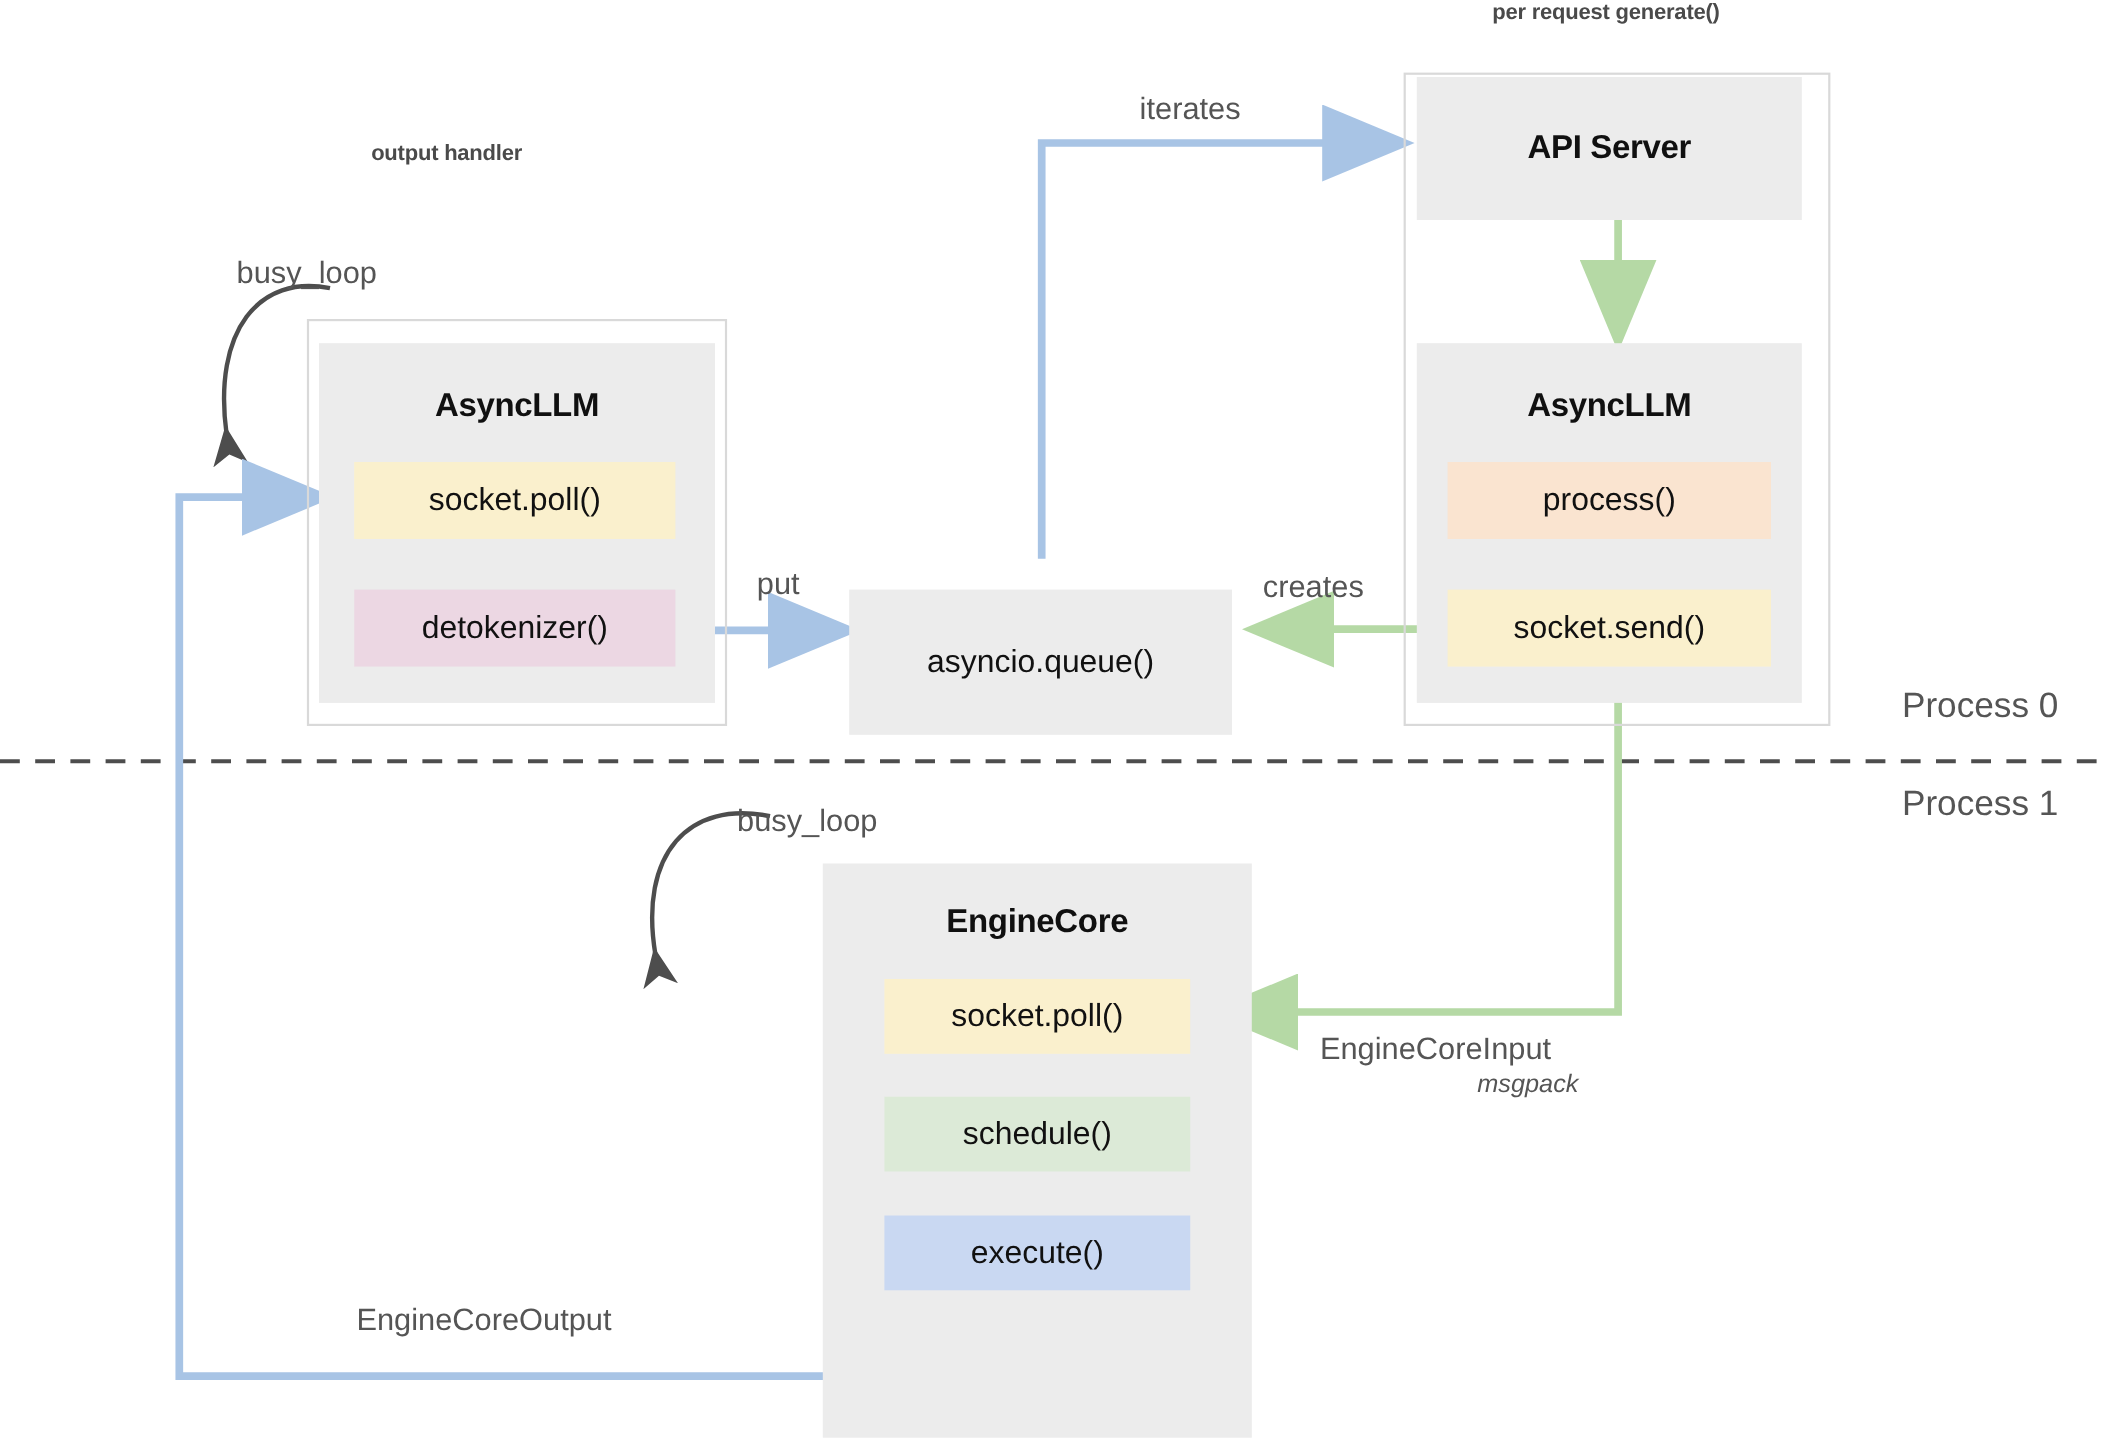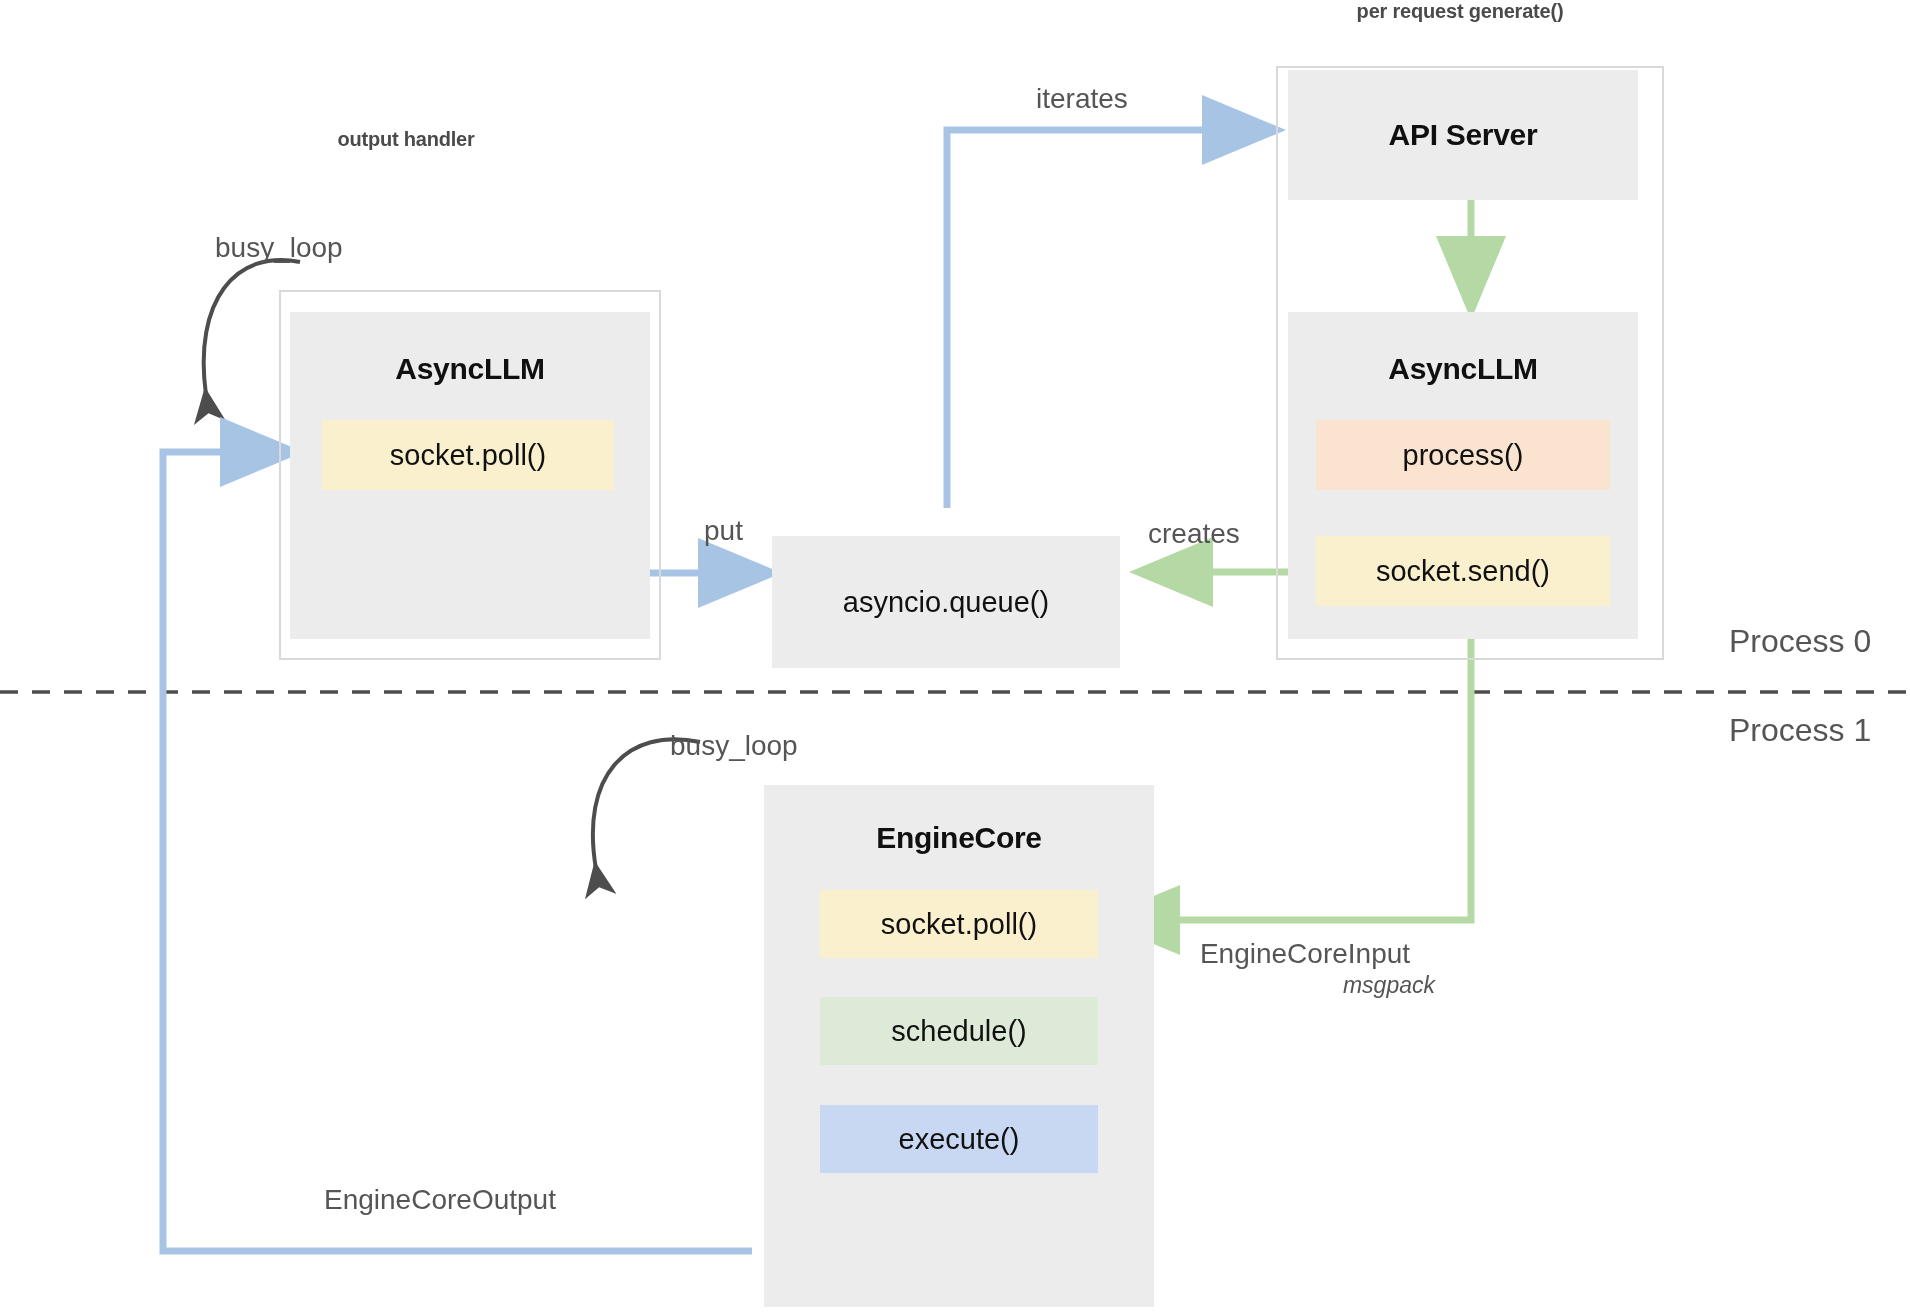--- a/index.html
+++ b/index.html
@@ -161,47 +161,48 @@
   <div class="abs section-title" style="left:1180px; top:0px; width:560px;">per request generate()</div>
 
   <div class="abs process-label" style="left:1729px; top:623px;">Process 0</div>
   <div class="abs process-label" style="left:1729px; top:712px;">Process 1</div>
 
   <div class="abs group-frame" style="left:279px; top:290px; width:382px; height:370px;"></div>
 
   <div class="abs comp-box" style="left:290px; top:312px; width:360px; height:327px;">
     <div class="comp-title" style="margin-top:40px;">AsyncLLM</div>
     <div class="chip chip-yellow abs" style="left:32px; top:108px; width:292px; height:70px;">socket.poll()</div>
+    <div class="chip chip-pink abs" style="left:32px; top:224px; width:292px; height:70px;">detokenizer()</div>
   </div>
 
   <div class="abs edge-label" style="left:215px; top:232px;">busy_loop</div>
 
   <div class="abs plain-box" style="left:772px; top:536px; width:348px; height:132px;">
     <span class="plain-box-label">asyncio.queue()</span>
   </div>
 
-  <div class="abs edge-label" style="left:688px; top:515px;margin-left:16px;">put</div>
+  <div class="abs edge-label" style="left:688px; top:515px;">put</div>
 
   <div class="abs edge-label" style="left:1036px; top:83px;">iterates</div>
 
   <div class="abs edge-label" style="left:1148px; top:518px;">creates</div>
 
   <div class="abs group-frame" style="left:1276px; top:66px; width:388px; height:594px;"></div>
 
   <div class="abs plain-box" style="left:1288px; top:70px; width:350px; height:130px;">
     <span class="comp-title">API Server</span>
   </div>
 
   <div class="abs comp-box" style="left:1288px; top:312px; width:350px; height:327px;">
     <div class="comp-title" style="margin-top:40px;">AsyncLLM</div>
     <div class="chip chip-peach abs" style="left:28px; top:108px; width:294px; height:70px;">process()</div>
     <div class="chip chip-yellow abs" style="left:28px; top:224px; width:294px; height:70px;">socket.send()</div>
   </div>
 
-  <div class="abs comp-box" style="left:748px; top:785px; width:390px; height:522px;margin-left:16px;">
+  <div class="abs comp-box" style="left:748px; top:785px; width:390px; height:522px;">
     <div class="comp-title" style="margin-top:36px;">EngineCore</div>
     <div class="chip chip-yellow abs" style="left:56px; top:105px; width:278px; height:68px;">socket.poll()</div>
     <div class="chip chip-green abs" style="left:56px; top:212px; width:278px; height:68px;">schedule()</div>
     <div class="chip chip-blue abs" style="left:56px; top:320px; width:278px; height:68px;">execute()</div>
   </div>
 
   <div class="abs edge-label" style="left:670px; top:730px;">busy_loop</div>
 
   <div class="abs" style="left:1175px; top:938px; width:260px; text-align:center;">
     <div class="edge-label" style="text-align:center;">EngineCoreInput</div>

